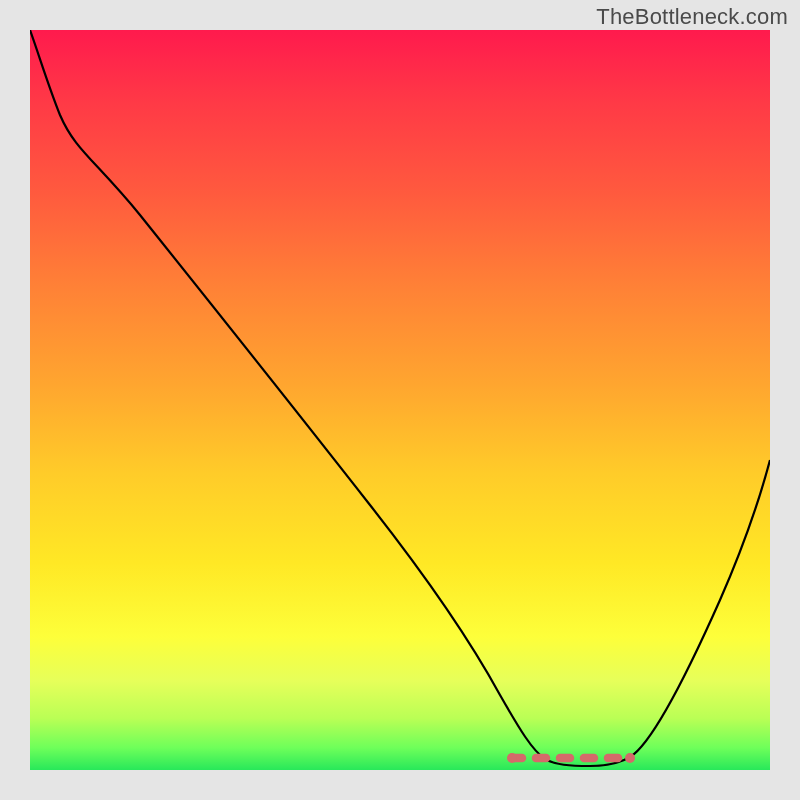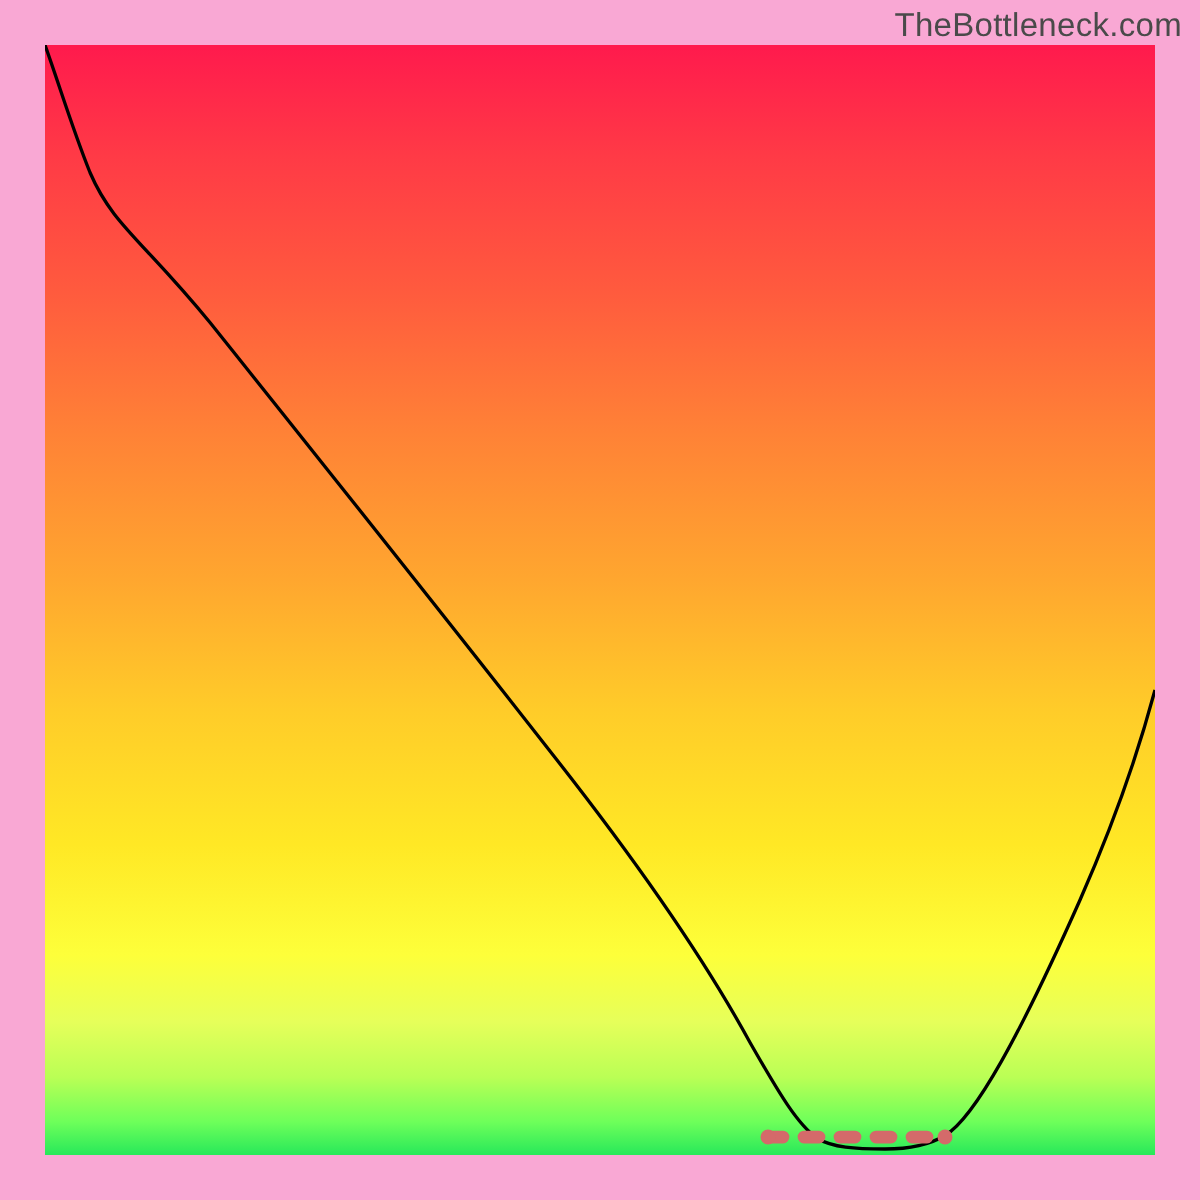--- a/index.html
+++ b/index.html
@@ -1,21 +1,21 @@
 <!DOCTYPE html>
 <html><head>
 <meta charset="utf-8">
 <style>
   * { margin: 0; padding: 0; box-sizing: border-box; }
   html, body { width: 800px; height: 800px; overflow: hidden; background: #000; }
   .frame {
     position: relative;
     width: 800px;
     height: 800px;
-    background: #f9a8d4;
+    background: #e5e5e5;
   }
   .watermark {
     position: absolute;
     top: 4px;
     right: 12px;
     font-family: Arial, Helvetica, sans-serif;
     font-size: 22px;
     font-weight: 400;
     color: #4a4a4a;
     letter-spacing: 0.2px;

